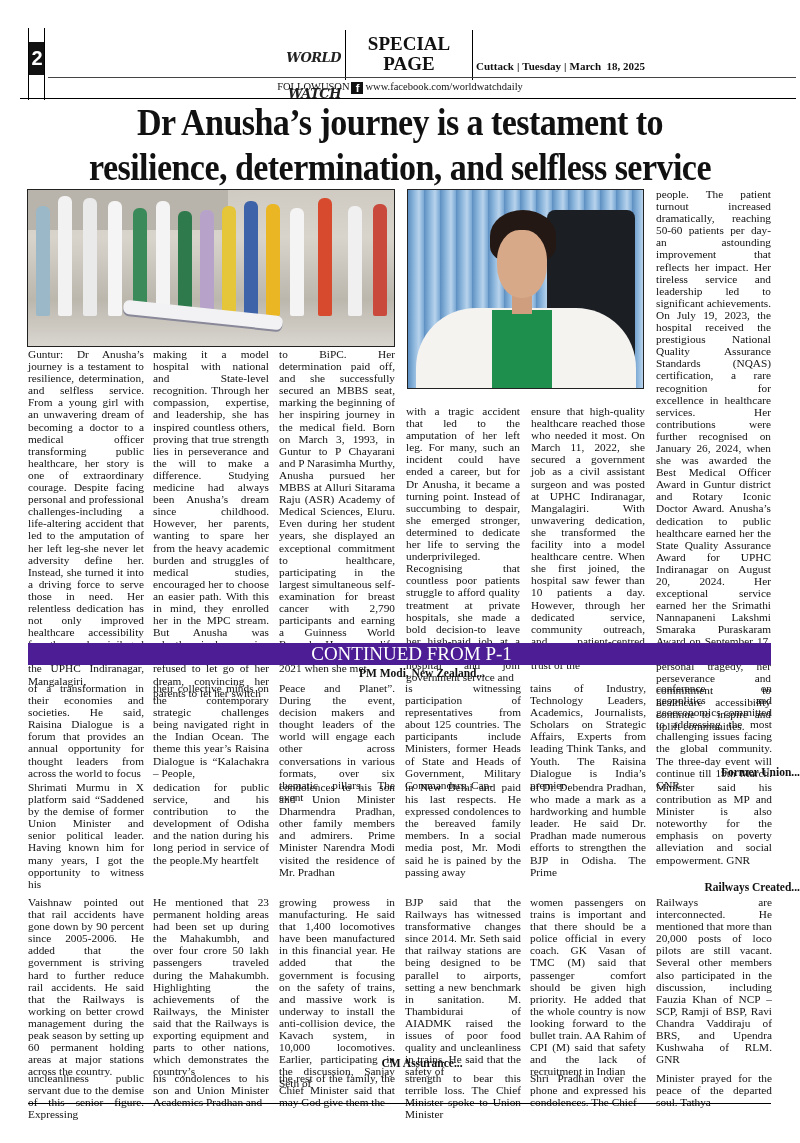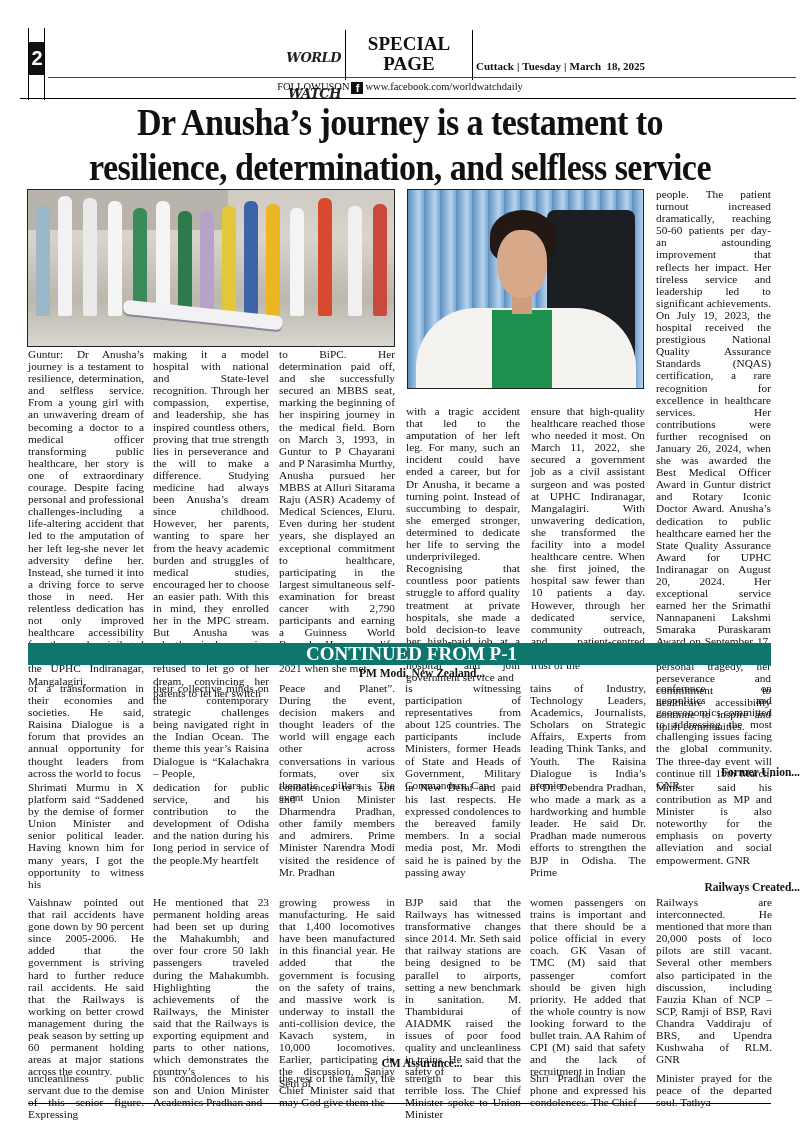--- a/index.html
+++ b/index.html
@@ -43,22 +43,22 @@
   .photo-doc .chair { position: absolute; right: 8px; top: 20px; width: 88px; height: 180px; background: #1b1f24; border-radius: 8px 8px 0 0; }
   .photo-doc .coat { position: absolute; left: 8px; top: 118px; width: 220px; height: 90px; background: #f4f3f0; border-radius: 60px 60px 0 0; }
   .photo-doc .saree { position: absolute; left: 84px; top: 120px; width: 60px; height: 85px; background: #1f8f4e; }
   .photo-doc .face { position: absolute; left: 89px; top: 40px; width: 50px; height: 68px; background: #d8a988; border-radius: 45% 45% 48% 48%; }
   .photo-doc .hair { position: absolute; left: 82px; top: 20px; width: 66px; height: 52px; background: #241814; border-radius: 50% 50% 30% 30%; }
   .photo-doc .neck { position: absolute; left: 104px; top: 100px; width: 20px; height: 24px; background: #cf9e7e; }
 
   
   .col { position: absolute; font-family: "Liberation Serif", serif; font-size: 11.3px; line-height: 12.1px; text-align: justify; color: #111; }
 
-  .bar-cont { position: absolute; left: 28px; top: 643px; width: 743px; height: 22px; background: #0f766e; color: #fff;
-    font-family: "Liberation Serif", serif; font-weight: bold; font-size: 19px; line-height: 22px; text-align: center; padding-left: 24px; }
+  .bar-cont { position: absolute; left: 28px; top: 643px; width: 743px; height: 22px; background: #4c1d95; color: #fff;
+    font-family: "Liberation Serif", serif; font-weight: normal; font-size: 19px; line-height: 22px; text-align: center; padding-left: 24px; }
   .subhead { position: absolute; font-family: "Liberation Serif", serif; font-weight: bold; font-size: 11.5px; line-height: 13px; padding-left: 44px; }
   .rule-bottom { position: absolute; left: 28px; top: 1103px; width: 743px; border-top: 1.5px solid #000; }
 </style>
 </head>
 <body>
 
 <div class="page">
 
   <div class="page-num-col"></div>
   <div class="page-num">2</div>

